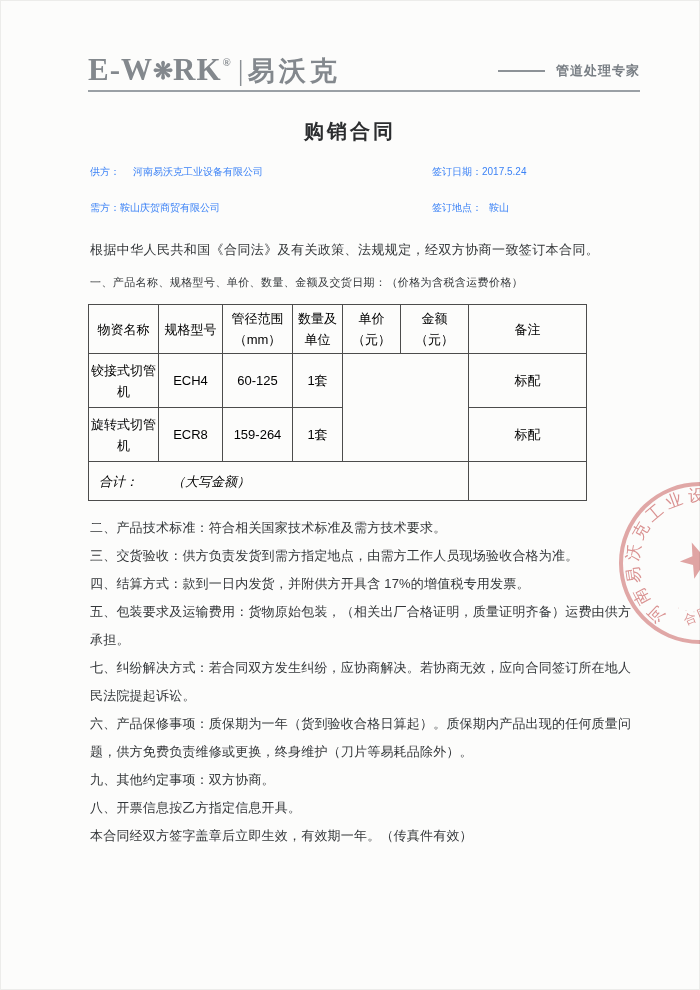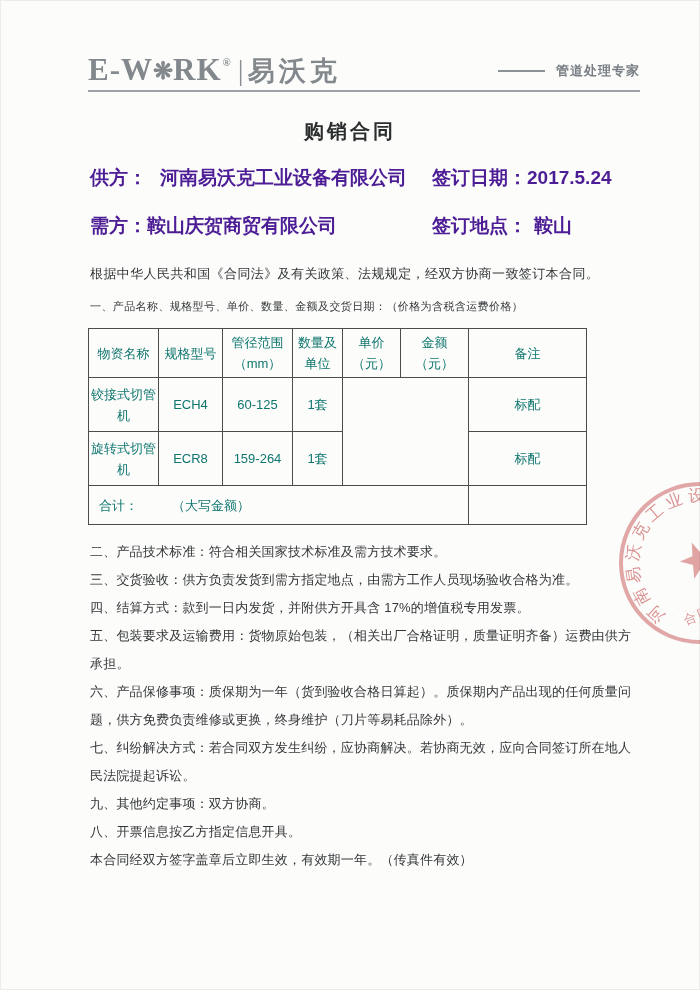--- a/index.html
+++ b/index.html
@@ -20,42 +20,42 @@
   .logo .cn{font-family:Liberation Sans, sans-serif;font-weight:bold;font-size:27px;
             letter-spacing:4px;color:#83888d;}
   .tagline{display:flex;align-items:center;gap:11px;padding-bottom:7px;}
   .tagline .dash{width:47px;height:2px;background:#8d9297;}
   .tagline .tag-text{font-size:13px;font-weight:bold;letter-spacing:1px;color:#787e84;}
   .hdr-rule{height:2px;background:#9aa0a5;}
   
   .doc-title{margin:26px 0 0;text-align:center;font-size:20px;font-weight:bold;
              letter-spacing:3px;color:#2b2d2f;line-height:26px;}
   
-  .party-row{display:flex;margin-left:90px;width:548px;font-size:19px;color:#4c1d95;font-weight:bold;}
+  .party-row{display:flex;margin-left:90px;width:548px;font-size:10px;color:#3b82f6;}
   .party-row.first{margin-top:21px;}
   .party-row.second{margin-top:22px;}
   .party-left{width:342px;}
   .gap-after{margin-left:13px;}
   .gap-small{margin-left:7px;}
   
   .preamble{margin:25px 0 0 90px;width:548px;font-size:13px;letter-spacing:0.4px;line-height:19px;}
   .sec-one{margin:14px 0 0 90px;width:548px;font-size:11px;letter-spacing:0.4px;line-height:19px;}
   
   table.items{margin:12px 0 0 88px;border-collapse:collapse;table-layout:fixed;width:498px;
-              font-size:13px;color:#0f766e;}
+              font-size:13px;color:#000000;}
   table.items col.c1{width:70px;} table.items col.c2{width:64px;}
   table.items col.c3{width:70px;} table.items col.c4{width:50px;}
   table.items col.c5{width:58px;} table.items col.c6{width:68px;}
   table.items col.c7{width:118px;}
   table.items th,table.items td{border:1px solid #4c4c4c;font-weight:normal;
               text-align:center;padding:2px;line-height:21px;}
   table.items{border:1.5px solid #454545;}
   tr.hrow{height:49px;}
   tr.drow{height:54px;}
-  tr.trow{height:39px;}
+  tr.trow{height:39px;font-style:italic;}
   tr.trow td{text-align:left;padding-left:10px;}
   .total-note{margin-left:34px;}
   
   .terms{margin:13px 0 16px 90px;width:548px;font-size:13px;line-height:28px;
          letter-spacing:0.2px;color:#333639;}
   .terms p{margin:0;}
   
   .stamp{position:absolute;left:600px;top:463px;width:200px;height:200px;
          mix-blend-mode:multiply;opacity:0.85;filter:blur(0.3px);}
   .stamp text{font-family:"Liberation Sans",sans-serif;}
@@ -141,22 +141,22 @@
       <td></td>
     </tr>
   </tbody>
     </table>
 
   <div class="terms">
     <p>二、产品技术标准：符合相关国家技术标准及需方技术要求。</p>
     <p>三、交货验收：供方负责发货到需方指定地点，由需方工作人员现场验收合格为准。</p>
     <p>四、结算方式：款到一日内发货，并附供方开具含 17%的增值税专用发票。</p>
     <p>五、包装要求及运输费用：货物原始包装，（相关出厂合格证明，质量证明齐备）运费由供方承担。</p>
+    <p>七、纠纷解决方式：若合同双方发生纠纷，应协商解决。若协商无效，应向合同签订所在地人民法院提起诉讼。</p>
     <p>六、产品保修事项：质保期为一年（货到验收合格日算起）。质保期内产品出现的任何质量问题，供方免费负责维修或更换，终身维护（刀片等易耗品除外）。</p>
-    <p>七、纠纷解决方式：若合同双方发生纠纷，应协商解决。若协商无效，应向合同签订所在地人民法院提起诉讼。</p>
     <p>九、其他约定事项：双方协商。</p>
     <p>八、开票信息按乙方指定信息开具。</p>
     <p>本合同经双方签字盖章后立即生效，有效期一年。（传真件有效）</p>
   </div>
 
   <svg class="stamp" viewBox="0 0 200 200">
     <g transform="rotate(-22 100 100)">
       <circle cx="100" cy="100" r="79" fill="none" stroke="#d06e6e" stroke-width="4" opacity="0.7"></circle>
       <defs>
         <path id="arcTop" d="M 49.2,135.6 A 62,62 0 1 1 150.8,135.6" fill="none"></path>

